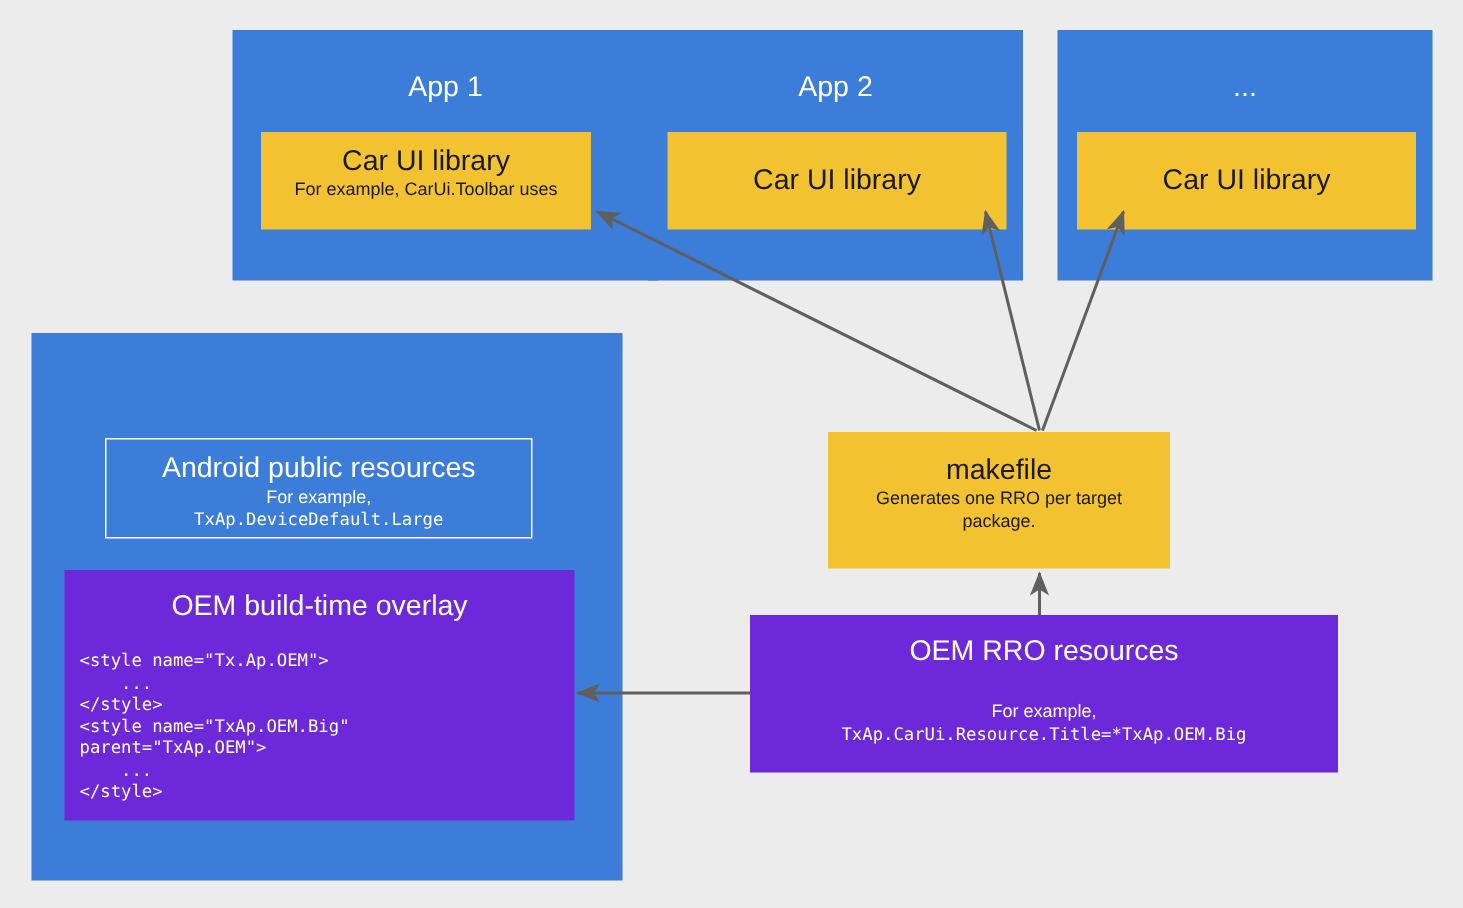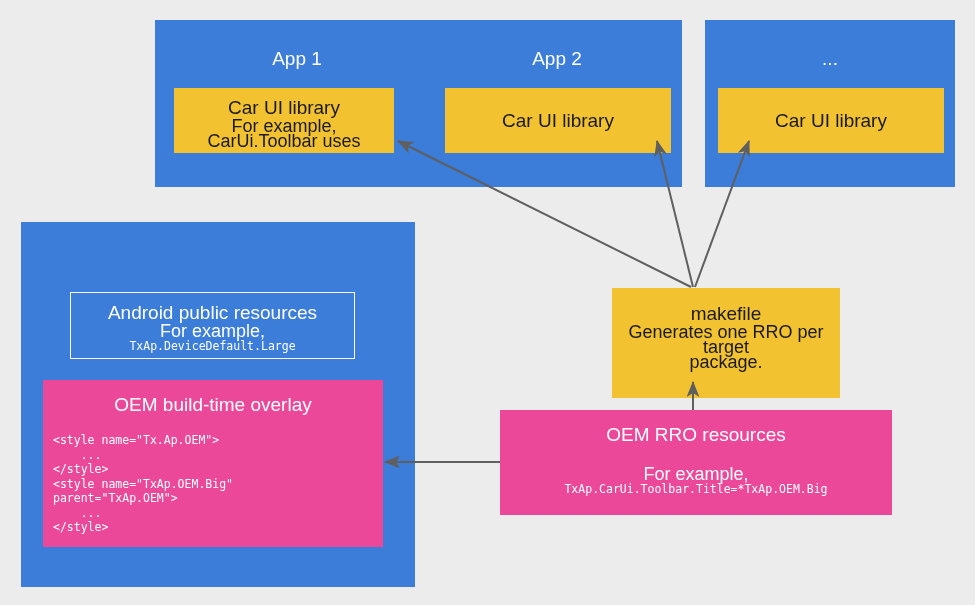--- a/index.html
+++ b/index.html
@@ -26,21 +26,21 @@
     position: absolute;
     box-sizing: border-box;
   }
   .blue-box {
     background: #3b7dd8;
   }
   .yellow-box {
     background: #f2c230;
   }
   .green-box {
-    background: #ec4899;
+    background: #6d28d9;
   }
   .outline-box {
     background: #3b7dd8;
     border: 1.5px solid #ffffff;
     padding-left: 19px;
   }
   .group-title {
     position: absolute;
     left: 0;
     right: 0;
@@ -59,21 +59,21 @@
   .card-title {
     font-size: 19px;
     line-height: 23px;
     color: #1a1a1a;
     font-weight: 400;
   }
   .card-title.light {
     color: #ffffff;
   }
   .card-sub {
-    font-size: 18px;
+    font-size: 12px;
     line-height: 15px;
     color: #1a1a1a;
     font-weight: 400;
   }
   .card-sub.light {
     color: #ffffff;
   }
   .mono {
     font-family: "DejaVu Sans Mono", "Liberation Mono", monospace;
     font-size: 11.5px;
@@ -148,35 +148,35 @@
       <div class="code-block" style="top:53px;">&lt;style name="Tx.Ap.OEM"&gt;
     ...
 &lt;/style&gt;
 &lt;style name="TxAp.OEM.Big"
 parent="TxAp.OEM"&gt;
     ...
 &lt;/style&gt;</div>
     </div>
   </div>
 
-  <div class="box yellow-box" style="left:612px; top:288px; width:228px; height:110px;">
+  <div class="box yellow-box" style="left:552px; top:288px; width:228px; height:91px;">
     <div class="card-inner" style="top:14px;">
       <div class="card-title">makefile</div>
       <div class="card-sub">Generates one RRO per target</div>
       <div class="card-sub">package.</div>
     </div>
   </div>
 
   <div class="box green-box" style="left:500px; top:410px; width:392px; height:105px;padding-left:48px;">
     <div class="card-inner" style="top:13px;">
       <div class="card-title light">OEM RRO resources</div>
     </div>
     <div class="card-inner" style="top:57px;">
       <div class="card-sub light">For example,</div>
-      <div class="card-sub light mono">TxAp.CarUi.Toolbar.Title=*TxAp.OEM.Big</div>
+      <div class="card-sub light mono">TxAp.CarUi.Resource.Title=*TxAp.OEM.Big</div>
     </div>
   </div>
 
   <svg id="arrows" viewBox="0 0 975 605" width="975" height="605">
     <defs>
       <marker id="arrowhead" markerWidth="9" markerHeight="9" refX="7.5" refY="3.2" orient="auto" markerUnits="strokeWidth">
         <path d="M0,0 L8,3.2 L0,6.4 L2,3.2 z" fill="#5f5f5f"></path>
       </marker>
     </defs>
 

